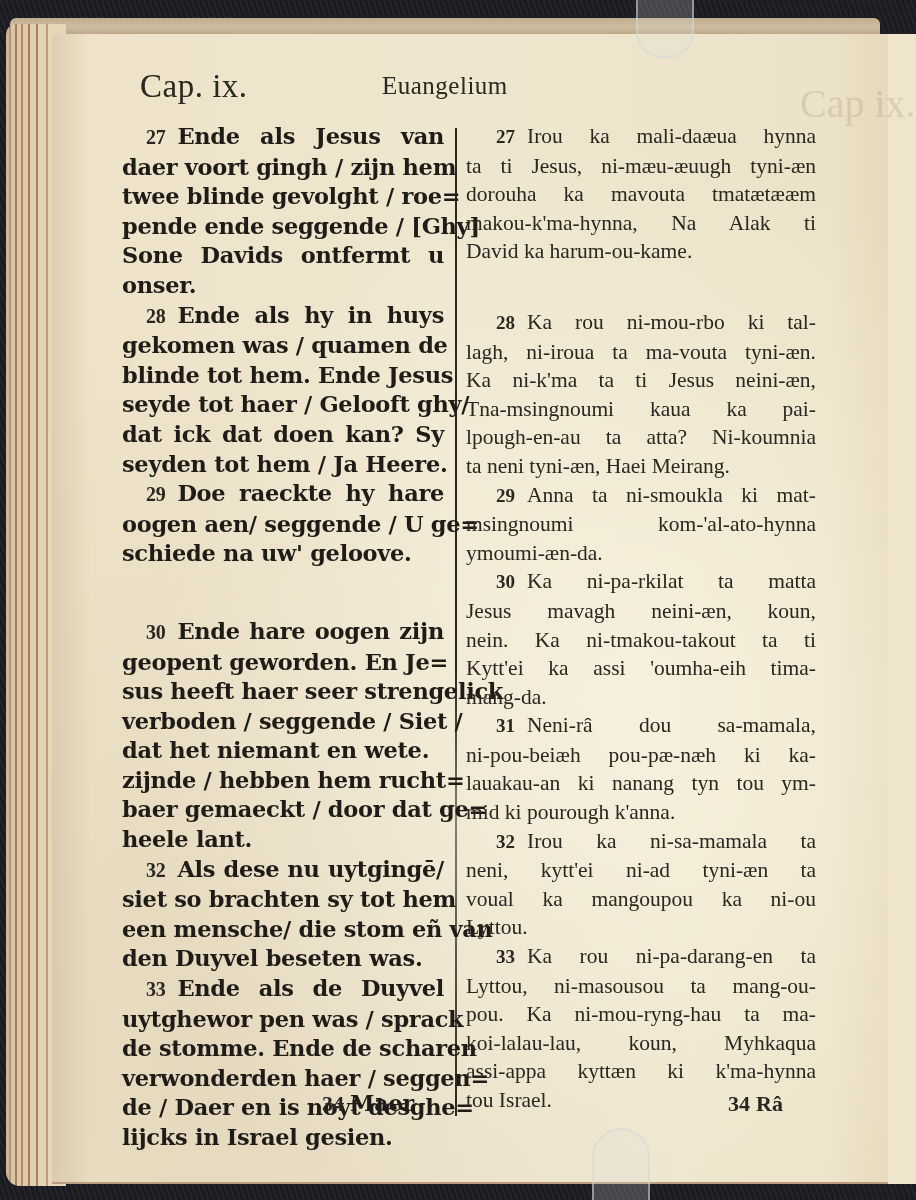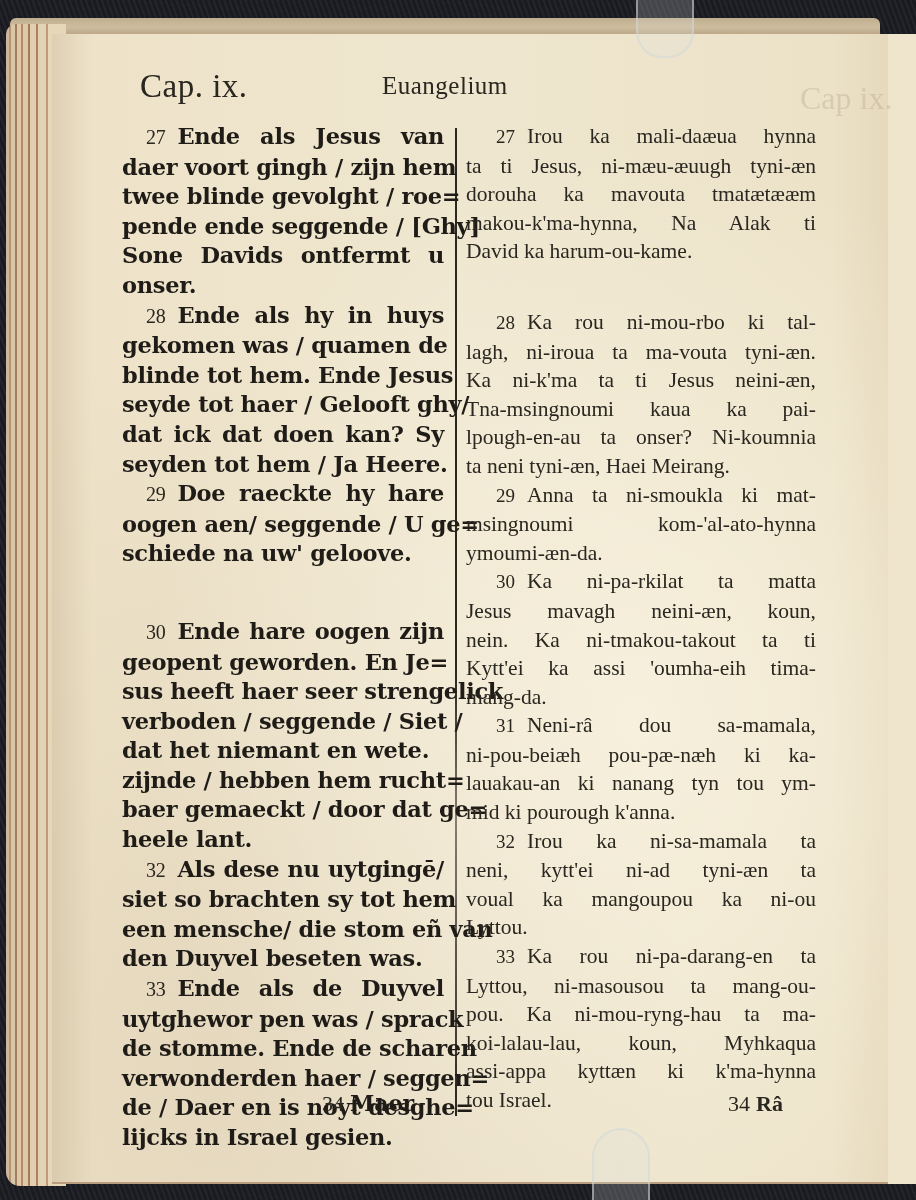--- a/index.html
+++ b/index.html
@@ -55,36 +55,36 @@
     background: linear-gradient(180deg, #2a2620 0%, #2a2620 55%, rgba(42,38,32,0.55) 70%, #2a2620 100%);
   }
 
   .col { position: absolute; }
   #col-dutch { left: 122px; top: 122px; width: 322px; }
   #col-formosan { left: 466px; top: 122px; width: 350px; }
 
   .verse { margin-bottom: 0; }
   .line { display: block; white-space: nowrap; text-align: justify; text-align-last: justify; }
   .line.last { text-align-last: left; }
-  .num { font-family: "Liberation Serif", serif; font-weight: normal; color: #2a2620; }
+  .num { font-family: "Liberation Serif", serif; font-weight: bold; color: #2a2620; }
 
   #col-dutch .line { font-size: 22.5px; line-height: 29.6px; letter-spacing: -0.3px; }
   #col-dutch .num { font-size: 20px; padding-left: 24px; margin-right: 12px; }
   #col-dutch .v30 { margin-top: 48px; }
 
   #col-formosan .line { font-size: 21.5px; line-height: 28.6px; }
   #col-formosan .num { font-size: 19px; padding-left: 30px; margin-right: 12px; }
   #col-formosan .v28 { margin-top: 42px; }
 
   .catch { position: absolute; font-size: 22px; }
   #catch-dutch { left: 322px; top: 1090px; }
   #catch-formosan { left: 728px; top: 1091px; font-family: "Liberation Serif", serif; font-weight: bold; }
   #catch-dutch .num, #catch-formosan .num { padding-left: 0; margin-right: 6px; margin-top: 21px; }
 
-  .ghost { position: absolute; color: rgba(120,105,85,0.18); font-family: "Liberation Serif", serif; font-size: 32px; text-align: center; }
+  .ghost { position: absolute; color: rgba(120,105,85,0.18); font-family: "Liberation Serif", serif; font-size: 40px; text-align: center; }
   #ghost-head { left: 800px; top: 80px; }
 </style>
 </head>
 <body>
 
 <div id="scan">
   <div id="top-edge"></div>
   <div id="page-edges"></div>
   <div id="right-edge"></div>
 
@@ -154,21 +154,21 @@
         <span class="line"><span>ta ti Jesus, ni-mæu-æuugh tyni-æn</span></span>
         <span class="line"><span>dorouha ka mavouta tmatætææm</span></span>
         <span class="line"><span>makou-k'ma-hynna, Na Alak ti</span></span>
         <span class="line last"><span>David ka harum-ou-kame.</span></span>
       </div>
       <div class="verse v28">
         <span class="line"><span class="num">28</span><span>Ka rou ni-mou-rbo ki tal-</span></span>
         <span class="line"><span>lagh, ni-iroua ta ma-vouta tyni-æn.</span></span>
         <span class="line"><span>Ka ni-k'ma ta ti Jesus neini-æn,</span></span>
         <span class="line"><span>Tna-msingnoumi kaua ka pai-</span></span>
-        <span class="line"><span>lpough-en-au ta onser? Ni-koumnia</span></span>
+        <span class="line"><span>lpough-en-au ta atta? Ni-koumnia</span></span>
         <span class="line last"><span>ta neni tyni-æn, Haei Meirang.</span></span>
       </div>
       <div class="verse v29">
         <span class="line"><span class="num">29</span><span>Anna ta ni-smoukla ki mat-</span></span>
         <span class="line"><span>msingnoumi kom-'al-ato-hynna</span></span>
         <span class="line last"><span>ymoumi-æn-da.</span></span>
       </div>
       <div class="verse v30">
         <span class="line"><span class="num">30</span><span>Ka ni-pa-rkilat ta matta</span></span>
         <span class="line"><span>Jesus mavagh neini-æn, koun,</span></span>

